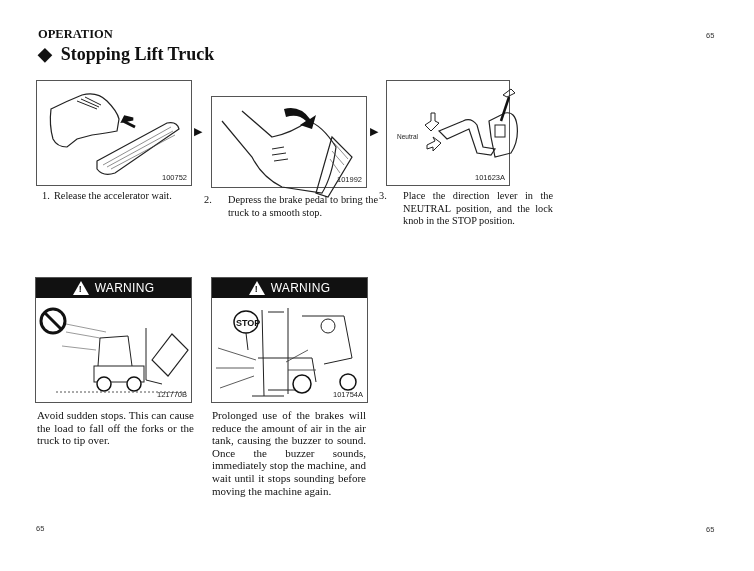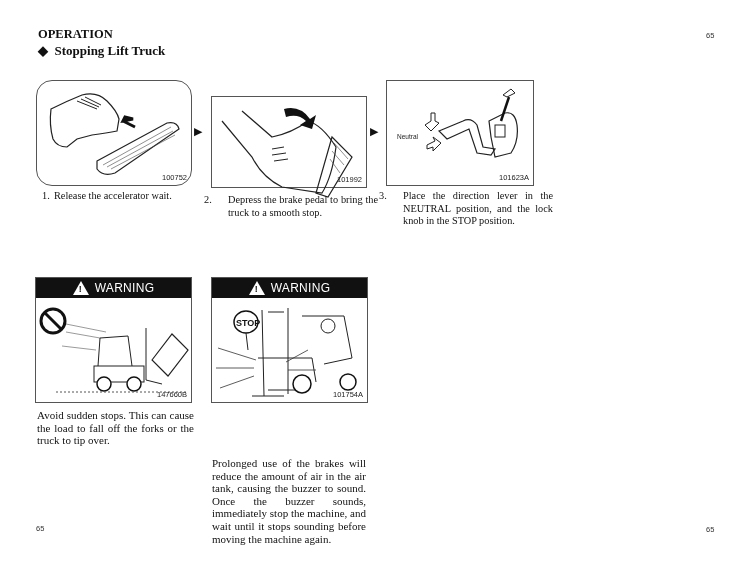--- a/index.html
+++ b/index.html
@@ -1,39 +1,39 @@
 <!DOCTYPE html>
 <html><head>
 <meta charset="utf-8">
 <style>
   html,body{margin:0;padding:0;background:#fff;}
   body{width:754px;height:571px;position:relative;overflow:hidden;font-family:"Liberation Serif",serif;color:#111;}
   .abs{position:absolute;}
   .section{left:38px;top:27px;font-weight:bold;font-size:12.5px;text-align:center;}
-  .subtitle{left:38px;top:43px;font-weight:bold;font-size:13px;}
+  .subtitle{left:38px;top:43px;font-weight:bold;font-size:18px;}
   .pgnum{font-family:"Liberation Sans",sans-serif;font-size:7.5px;color:#333;}
   .frame{border:1px solid #555;background:#fff;box-sizing:border-box;}
   .code{position:absolute;right:4px;bottom:3px;font-family:"Liberation Sans",sans-serif;font-size:7.5px;color:#222;}
   .step{font-size:10.3px;line-height:12.5px;text-align:justify;}
   .step .n{display:inline-block;width:12px;}
   .hang{padding-left:12px;text-indent:-12px;}
   .arrow{font-family:"DejaVu Sans",sans-serif;font-size:11px;}
   .warnbar{background:#111;color:#fff;height:20px;display:flex;align-items:center;justify-content:center;font-family:"Liberation Sans",sans-serif;font-size:12px;letter-spacing:0.3px;}
   .tri{display:inline-block;width:0;height:0;border-left:8px solid transparent;border-right:8px solid transparent;border-bottom:14px solid #fff;position:relative;margin-right:6px;}
   .tri span{position:absolute;left:-2px;top:3px;color:#111;font-size:9px;font-weight:bold;font-family:"Liberation Sans",sans-serif;}
   .para{font-size:11px;line-height:12.6px;text-align:justify;}
 </style>
 </head>
 <body>
 
 <div class="abs section">OPERATION</div>
 <div class="abs subtitle"><span>◆</span>&nbsp;&nbsp;<span>Stopping Lift Truck</span></div>
 <div class="abs pgnum" style="left:706px;top:31px;">65</div>
 
-<div class="abs frame" style="left:36px;top:80px;width:156px;height:106px;border-radius:16px;">
+<div class="abs frame" style="left:36px;top:80px;width:156px;height:106px;">
   <svg width="154" height="104">
     <path d="M14 28 Q30 20 45 14 Q60 10 70 20 Q80 30 82 38 L80 50 Q70 52 55 54 L40 58 L30 66 Q20 66 16 58 Q12 44 14 28 Z" fill="none" stroke="#222" stroke-width="1.2"></path>
     <path d="M40 20 L60 28 M44 18 L62 26 M48 16 L64 24" stroke="#222" stroke-width="1"></path>
     <path d="M60 80 L130 42 Q140 40 142 48 L78 92 Q66 96 60 88 Z" fill="none" stroke="#222" stroke-width="1.2"></path>
     <path d="M66 84 L134 46 M70 86 L136 50 M74 88 L138 54" stroke="#444" stroke-width="0.6"></path>
     <path d="M96 38 L86 40 L88 36 Z M86 40 L98 46" stroke="#111" stroke-width="3" fill="#111"></path>
   </svg>
   <span class="code">100752</span>
 </div>
 <div class="abs arrow" style="left:194px;top:125px;">▶</div>
@@ -45,21 +45,21 @@
     <path d="M120 40 L140 60 L116 100 L104 96 Z" fill="none" stroke="#222" stroke-width="1.2"></path>
     <path d="M122 46 L136 62 M120 54 L132 68 M118 62 L128 76" stroke="#444" stroke-width="0.6"></path>
     <path d="M72 12 Q88 8 98 22 L104 18 L100 32 L88 28 L94 24 Q86 16 74 20 Z" fill="#111"></path>
     <path d="M60 52 L72 50 M60 58 L74 56 M62 64 L76 62" stroke="#222" stroke-width="1"></path>
   </svg>
   <span class="code">101992</span>
 </div>
 <div class="abs arrow" style="left:370px;top:125px;">▶</div>
 <div class="abs step hang" style="left:216px;top:194px;width:150px;"><span class="n">2.</span><span>Depress the brake pedal to bring the truck to a smooth stop.</span></div>
 
-<div class="abs frame" style="left:386px;top:80px;width:148px;height:106px;">
+<div class="abs frame" style="left:386px;top:80px;width:124px;height:106px;">
   <svg width="154" height="104">
     <text x="10" y="58" font-family="Liberation Sans, sans-serif" font-size="6.5" fill="#222">Neutral</text>
     <path d="M38 44 L44 40 L44 32 L48 32 L48 40 L52 42 L44 50 Z" fill="none" stroke="#222" stroke-width="1"></path>
     <path d="M40 64 L48 60 L46 56 L54 62 L46 70 L46 66 L40 68 Z" fill="none" stroke="#222" stroke-width="1"></path>
     <path d="M52 50 L76 40 Q84 36 90 44 L96 66 L108 68 L104 74 L90 72 L82 48 L60 58 Z" fill="none" stroke="#222" stroke-width="1.2"></path>
     <path d="M102 40 L118 32 Q128 30 130 44 Q132 60 124 72 L108 76 L104 56 Z" fill="none" stroke="#222" stroke-width="1.2"></path>
     <rect x="108" y="44" width="10" height="12" fill="none" stroke="#222"></rect>
     <path d="M122 16 L114 40" stroke="#111" stroke-width="2.5"></path>
     <path d="M116 14 L124 8 L128 12 L120 16 Z" fill="none" stroke="#222"></path>
   </svg>
@@ -79,21 +79,21 @@
     <line x1="9" y1="15" x2="25" y2="31" stroke="#111" stroke-width="3"></line>
     <path d="M30 26 L70 34 M30 34 L64 40 M26 48 L60 52" stroke="#555" stroke-width="0.6"></path>
     <rect x="58" y="68" width="50" height="16" fill="none" stroke="#222"></rect>
     <path d="M62 68 L64 40 L92 38 L96 68" fill="none" stroke="#222"></path>
     <circle cx="68" cy="86" r="7" fill="#fff" stroke="#111" stroke-width="1.5"></circle>
     <circle cx="98" cy="86" r="7" fill="#fff" stroke="#111" stroke-width="1.5"></circle>
     <path d="M110 30 L110 82 L126 86" stroke="#222" fill="none"></path>
     <path d="M116 62 L136 36 L152 52 L132 78 Z" fill="none" stroke="#222" stroke-width="1.2"></path>
     <path d="M20 94 L150 94" stroke="#555" stroke-dasharray="2,2"></path>
   </svg>
-  <span class="code">147660B</span>
+  <span class="code">121770B</span>
 </div>
 <div class="abs para" style="left:37px;top:409px;width:157px;">Avoid sudden stops. This can cause the load to fall off the forks or the truck to tip over.</div>
 
 <div class="abs frame" style="left:211px;top:277px;width:157px;height:126px;">
   <div class="warnbar">
       <span class="tri">
         <span>!</span>
       </span>
       <span>WARNING</span>
     </div>
@@ -104,16 +104,16 @@
     <path d="M50 12 L52 98 M76 10 L76 96 M56 14 L72 14" stroke="#222" fill="none"></path>
     <path d="M46 60 L100 60 L104 84 M40 98 L72 98 M56 92 L92 92" stroke="#222" fill="none"></path>
     <path d="M90 18 L132 18 L140 60 L112 66" stroke="#222" fill="none"></path>
     <circle cx="116" cy="28" r="7" fill="none" stroke="#222"></circle>
     <circle cx="90" cy="86" r="9" fill="#fff" stroke="#111" stroke-width="1.5"></circle>
     <circle cx="136" cy="84" r="8" fill="#fff" stroke="#111" stroke-width="1.5"></circle>
     <path d="M6 50 L44 62 M4 70 L42 70 M8 90 L42 78 M96 52 L74 64 M104 72 L76 72" stroke="#333" stroke-width="0.8"></path>
   </svg>
   <span class="code">101754A</span>
 </div>
-<div class="abs para" style="left:212px;top:409px;width:154px;margin-top:48px;">Prolonged use of the brakes will reduce the amount of air in the air tank, causing the buzzer to sound. Once the buzzer sounds, immediately stop the machine, and wait until it stops sounding before moving the machine again.</div>
+<div class="abs para" style="left:212px;top:409px;width:154px;">Prolonged use of the brakes will reduce the amount of air in the air tank, causing the buzzer to sound. Once the buzzer sounds, immediately stop the machine, and wait until it stops sounding before moving the machine again.</div>
 
 <div class="abs pgnum" style="left:36px;top:524px;">65</div>
 <div class="abs pgnum" style="left:706px;top:525px;">65</div>
 
 </body></html>

